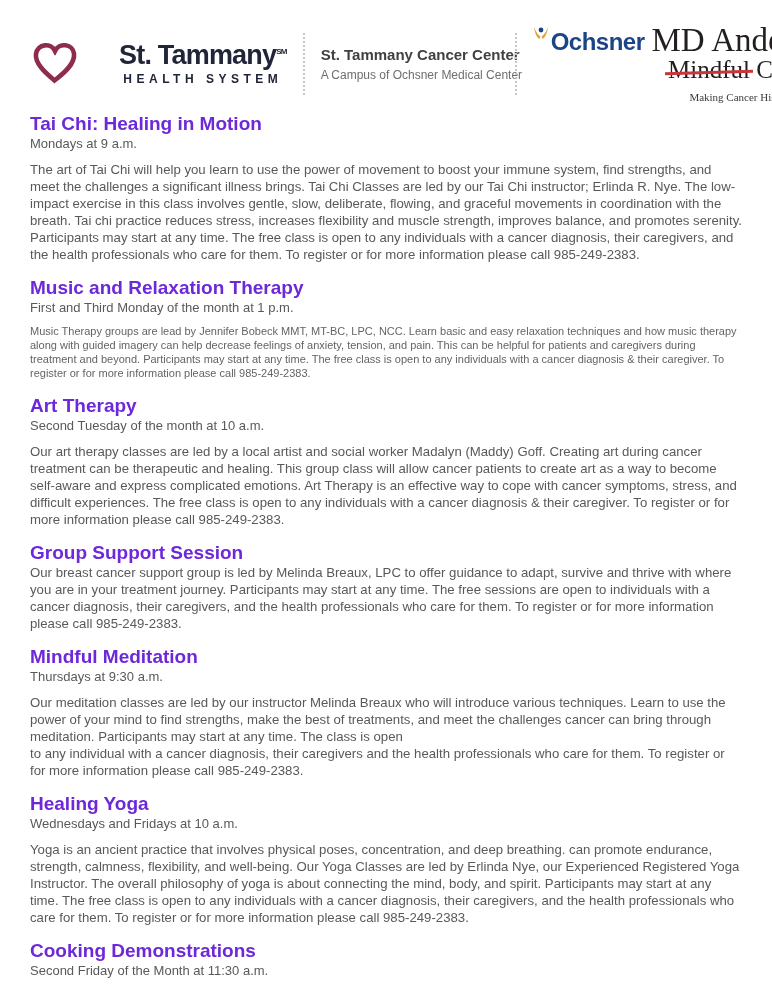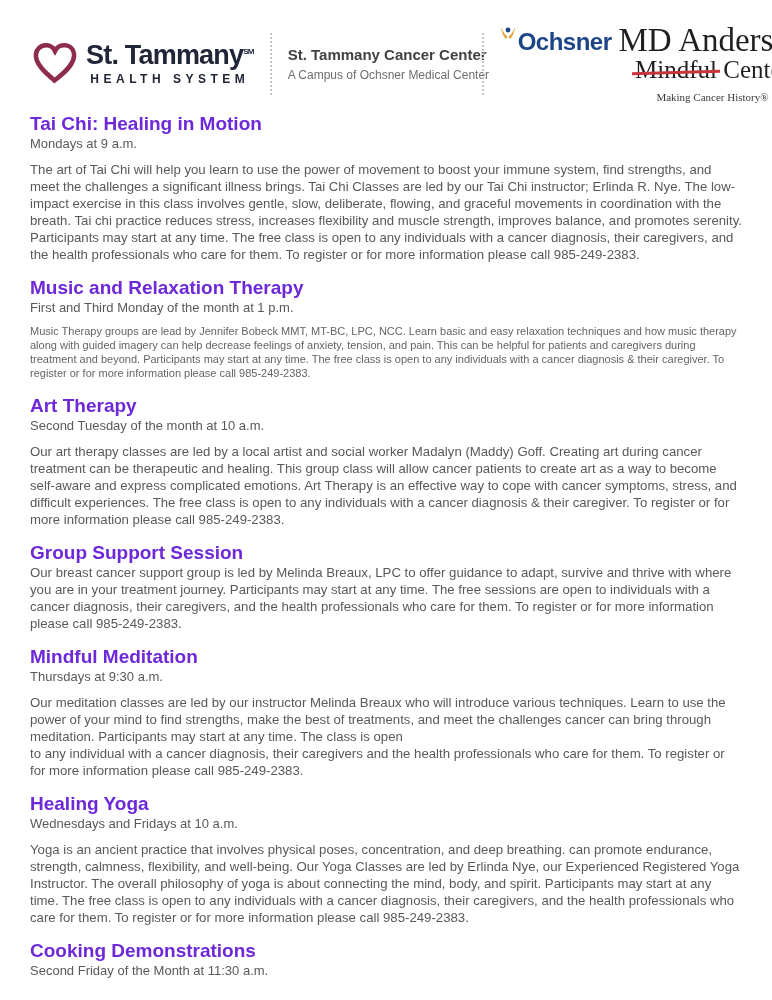--- a/index.html
+++ b/index.html
@@ -13,21 +13,21 @@
   }
   .page { padding: 24px 30px 0 30px; }
 
   
   .header {
     display: flex;
     align-items: center;
     margin-bottom: 10px;
     min-height: 66px;
   }
-  .logo-left { display: flex; align-items: center; }
+  .logo-left { display: flex; align-items: center; gap: 33px; }
   .heart-wrap { width: 50px; height: 48px; margin-right: 6px; flex: 0 0 auto; }
   .st-text { display: flex; flex-direction: column; align-items: center; }
   .st-name {
     font-size: 27px; font-weight: bold; letter-spacing: -0.8px;
     color: #202538; line-height: 1; white-space: nowrap;
   }
   .st-name sup { font-size: 8px; font-weight: bold; vertical-align: super; }
   .st-tagline {
     font-size: 12px; letter-spacing: 4.5px; color: #202538;
     margin-top: 3px; white-space: nowrap; font-weight: bold;

